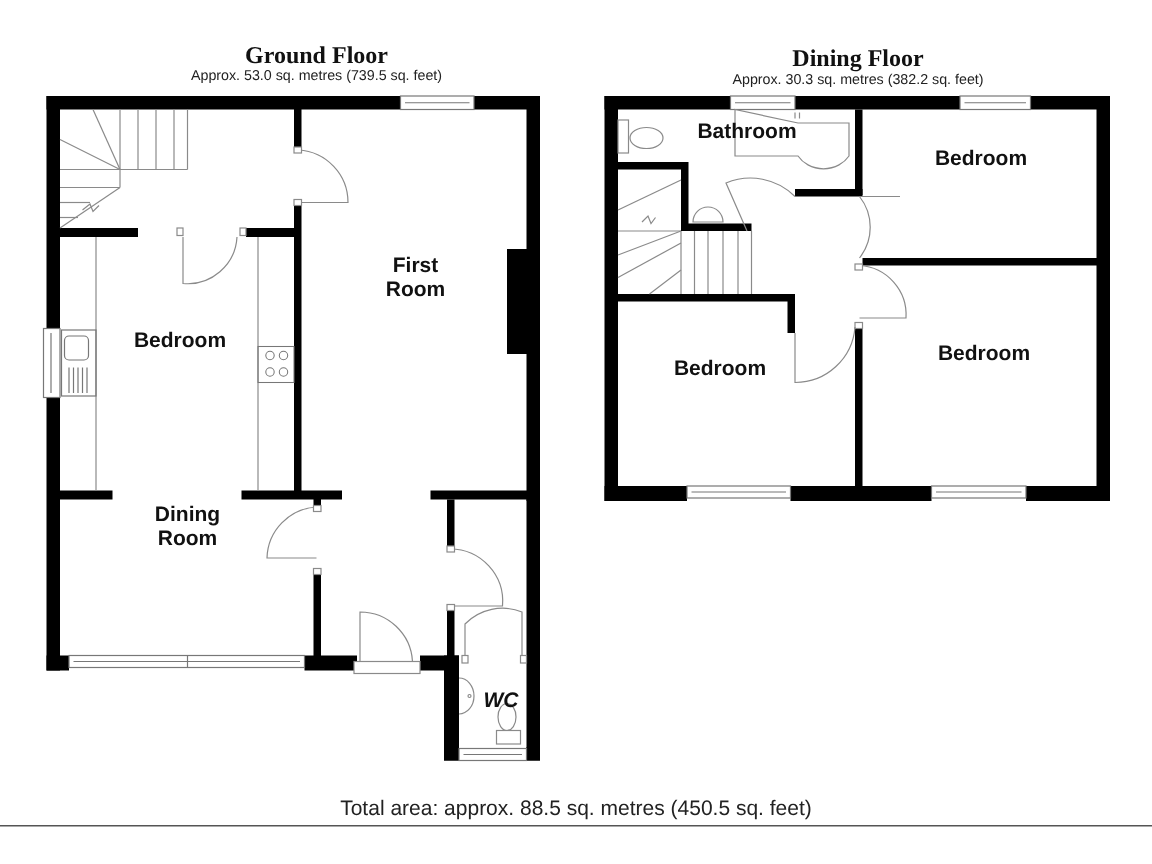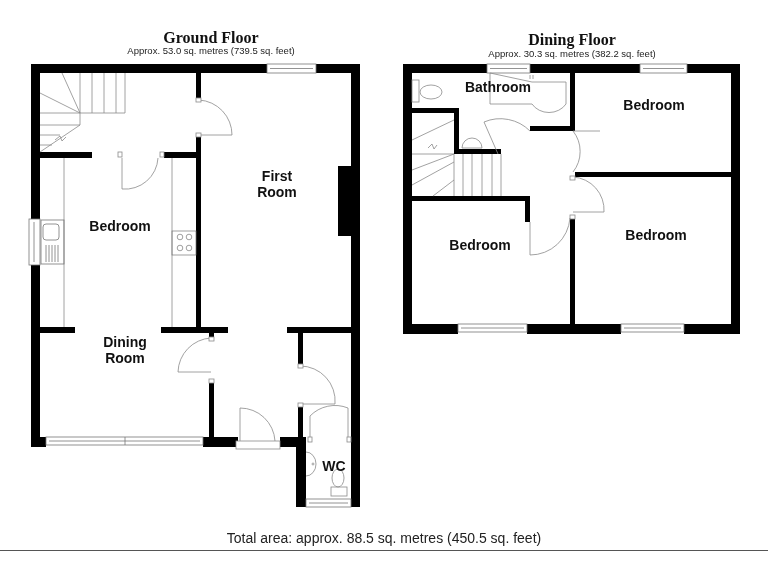--- a/index.html
+++ b/index.html
@@ -227,21 +227,21 @@
 <div class="floor-area" style="left:86px; top:45px; width:250px;">Approx. 53.0 sq. metres (739.5 sq. feet)</div>
 
 <div class="floor-title" style="left:467px; top:31px; width:210px;">Dining Floor</div>
 <div class="floor-area" style="left:447px; top:48px; width:250px;">Approx. 30.3 sq. metres (382.2 sq. feet)</div>
 
 <div class="room-label" style="left:80px; top:218px; width:80px;">Bedroom</div>
 <div class="room-label" style="left:237px; top:168px; width:80px;">First
 Room</div>
 <div class="room-label" style="left:85px; top:334px; width:80px;">Dining
 Room</div>
-<div class="room-label" style="left:316px; top:458px; width:36px;">WC</div>
+<div class="room-label" style="left:316px; top:458px; width:36px;font-style:italic;">WC</div>
 
 <div class="room-label" style="left:458px; top:79px; width:80px;">Bathroom</div>
 <div class="room-label" style="left:614px; top:97px; width:80px;">Bedroom</div>
 <div class="room-label" style="left:440px; top:237px; width:80px;">Bedroom</div>
 <div class="room-label" style="left:616px; top:227px; width:80px;">Bedroom</div>
 
 <div class="total-area">Total area: approx. 88.5 sq. metres (450.5 sq. feet)</div>
 <div class="footer-rule"></div>
 
 </body></html>

